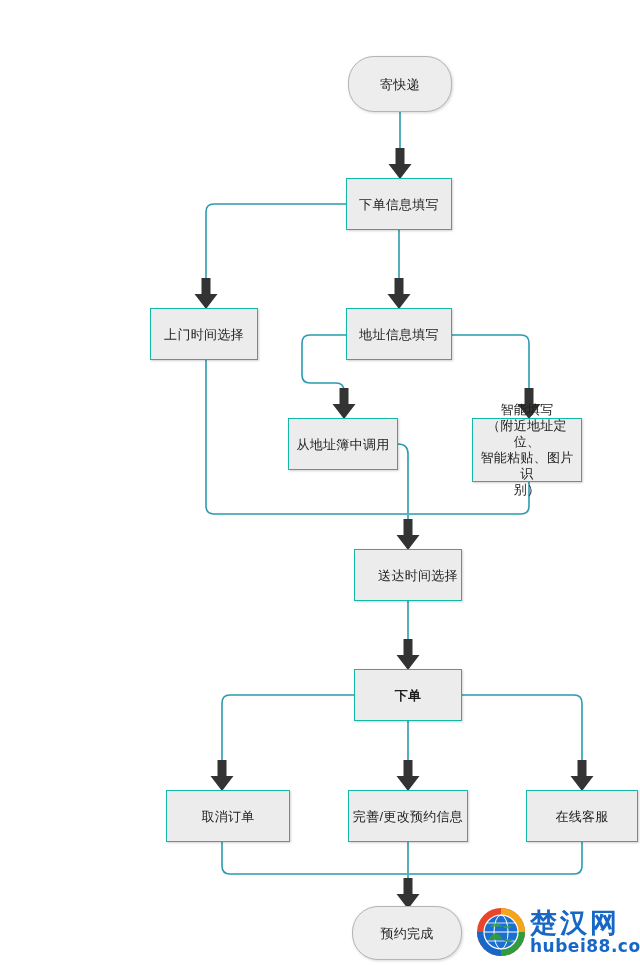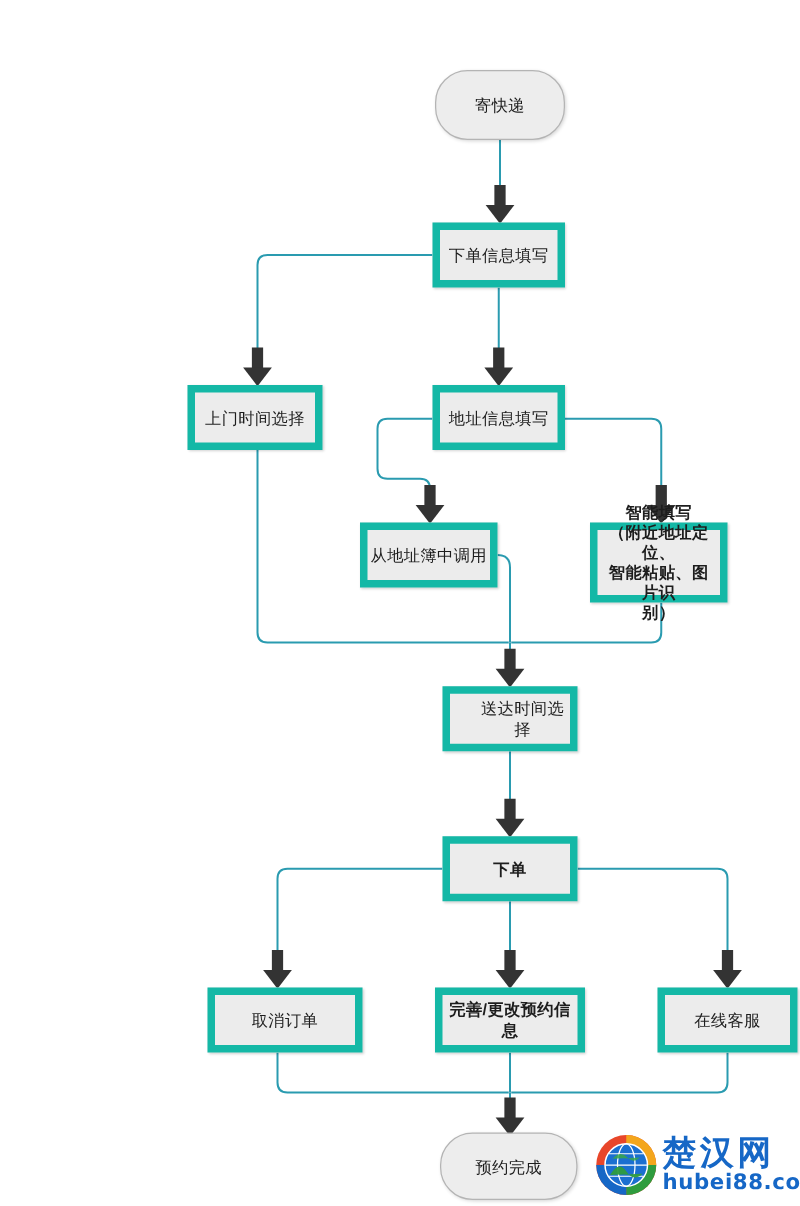--- a/index.html
+++ b/index.html
@@ -22,42 +22,41 @@
     left: 0;
     top: 0;
     width: 640px;
     height: 965px;
     pointer-events: none;
   }
   .node {
     position: absolute;
     box-sizing: border-box;
     background: #ececec;
-    border: 6px solid #14b8a6;
+    border: 1px solid #14b8a6;
     box-shadow: 1px 1px 2px rgba(0,0,0,0.18);
     display: flex;
     align-items: center;
     justify-content: center;
     text-align: center;
     color: #1d1d1d;
     font-size: 13px;
     line-height: 17px;
     letter-spacing: 0.3px;
     z-index: 3;
   }
   .node.terminal {
     border-radius: 26px;
     background: #ededed;
     border: 1px solid #b4b4b4;
     box-shadow: 1px 1px 3px rgba(0,0,0,0.16);
   }
   .node.multiline {
     line-height: 16px;
     padding: 2px 4px;
-    font-weight: bold;
   }
   .node-label {
     display: block;
     white-space: pre-line;
   }
   #watermark {
     position: absolute;
     right: 4px;
     bottom: 4px;
     width: 160px;
@@ -184,21 +183,21 @@
   </div>
   <div class="node" id="node-deliver_time" style="left: 354px; top: 549px; width: 108px; height: 52px; padding-left: 20px;">
     <span class="node-label">送达时间选择</span>
   </div>
   <div class="node" id="node-place_order" style="left: 354px; top: 669px; width: 108px; height: 52px; font-weight: bold;">
     <span class="node-label">下单</span>
   </div>
   <div class="node" id="node-cancel_order" style="left: 166px; top: 790px; width: 124px; height: 52px;">
     <span class="node-label">取消订单</span>
   </div>
-  <div class="node" id="node-modify_info" style="left: 348px; top: 790px; width: 120px; height: 52px; font-weight: bold;">
+  <div class="node" id="node-modify_info" style="left: 348px; top: 790px; width: 120px; height: 52px;">
     <span class="node-label">完善/更改预约信息</span>
   </div>
   <div class="node" id="node-online_cs" style="left: 526px; top: 790px; width: 112px; height: 52px;">
     <span class="node-label">在线客服</span>
   </div>
   <div class="node terminal" id="node-done" style="left: 352px; top: 906px; width: 110px; height: 54px;">
     <span class="node-label">预约完成</span>
   </div>
 
   <div id="watermark">

